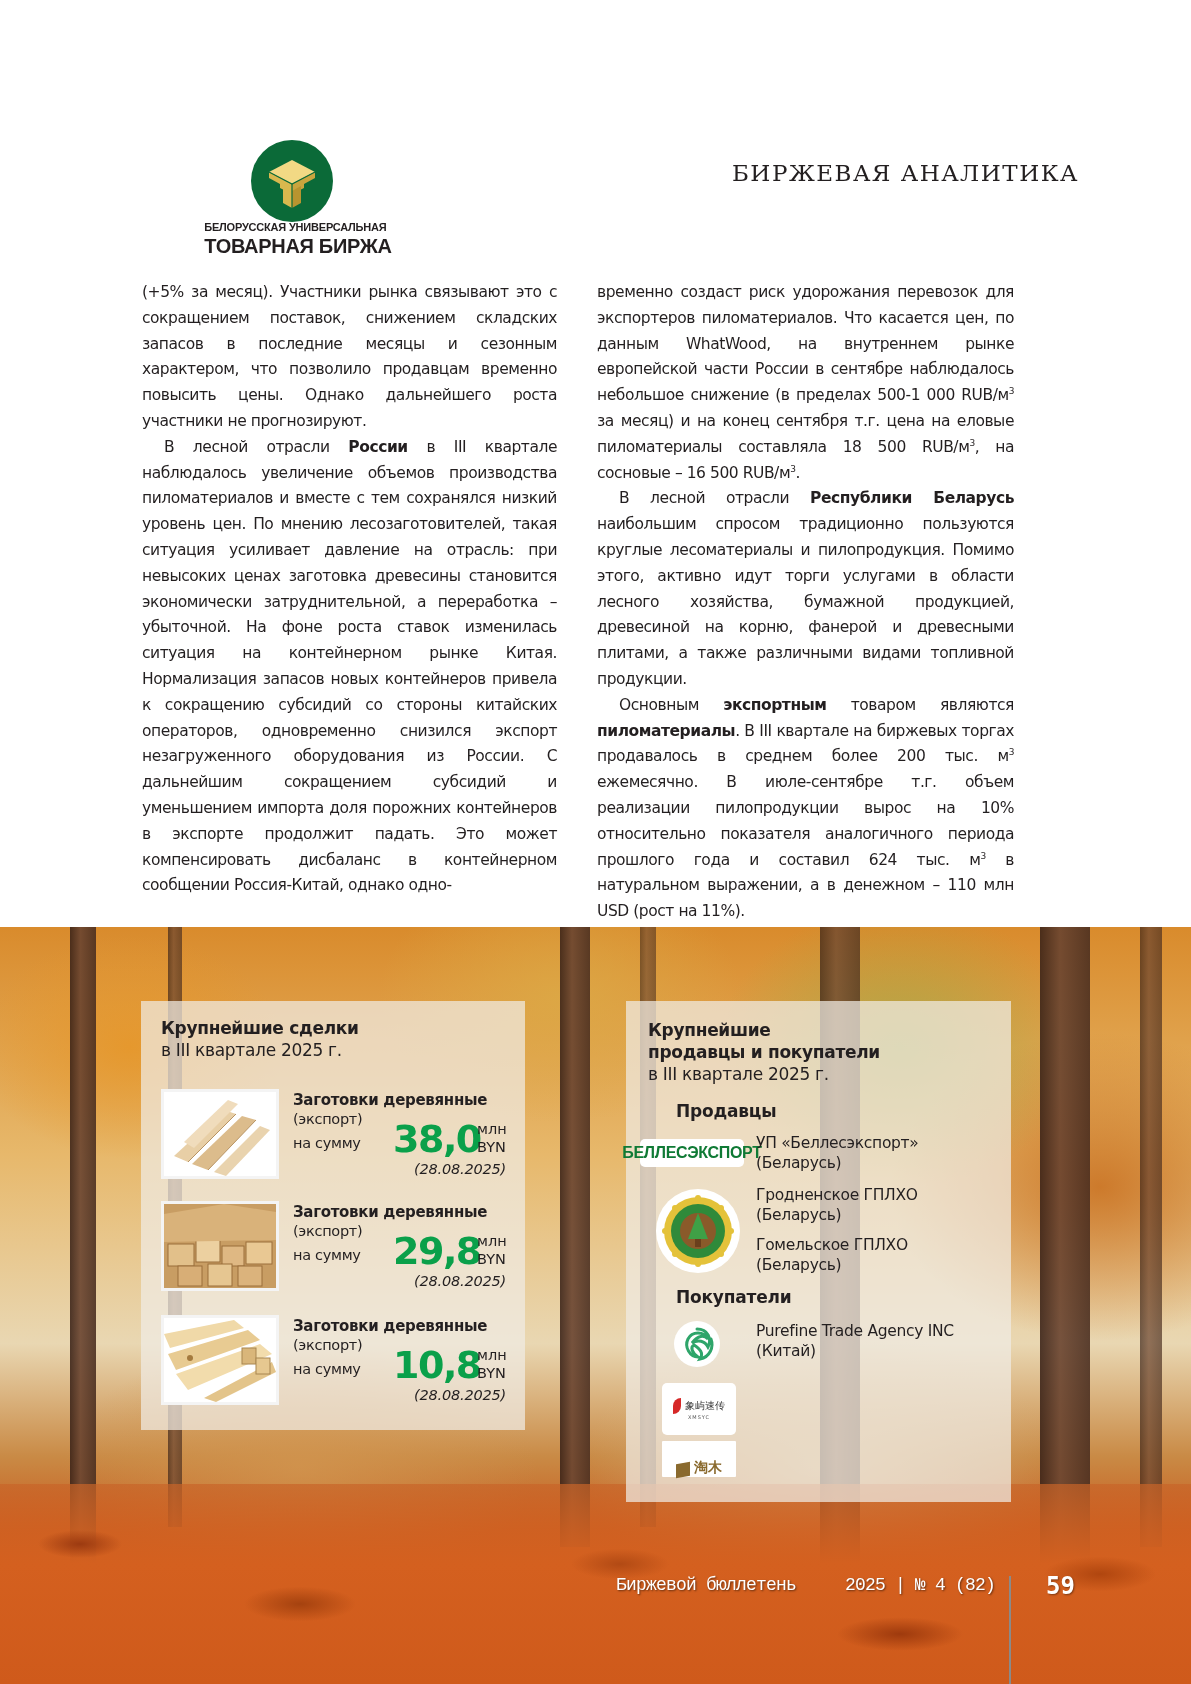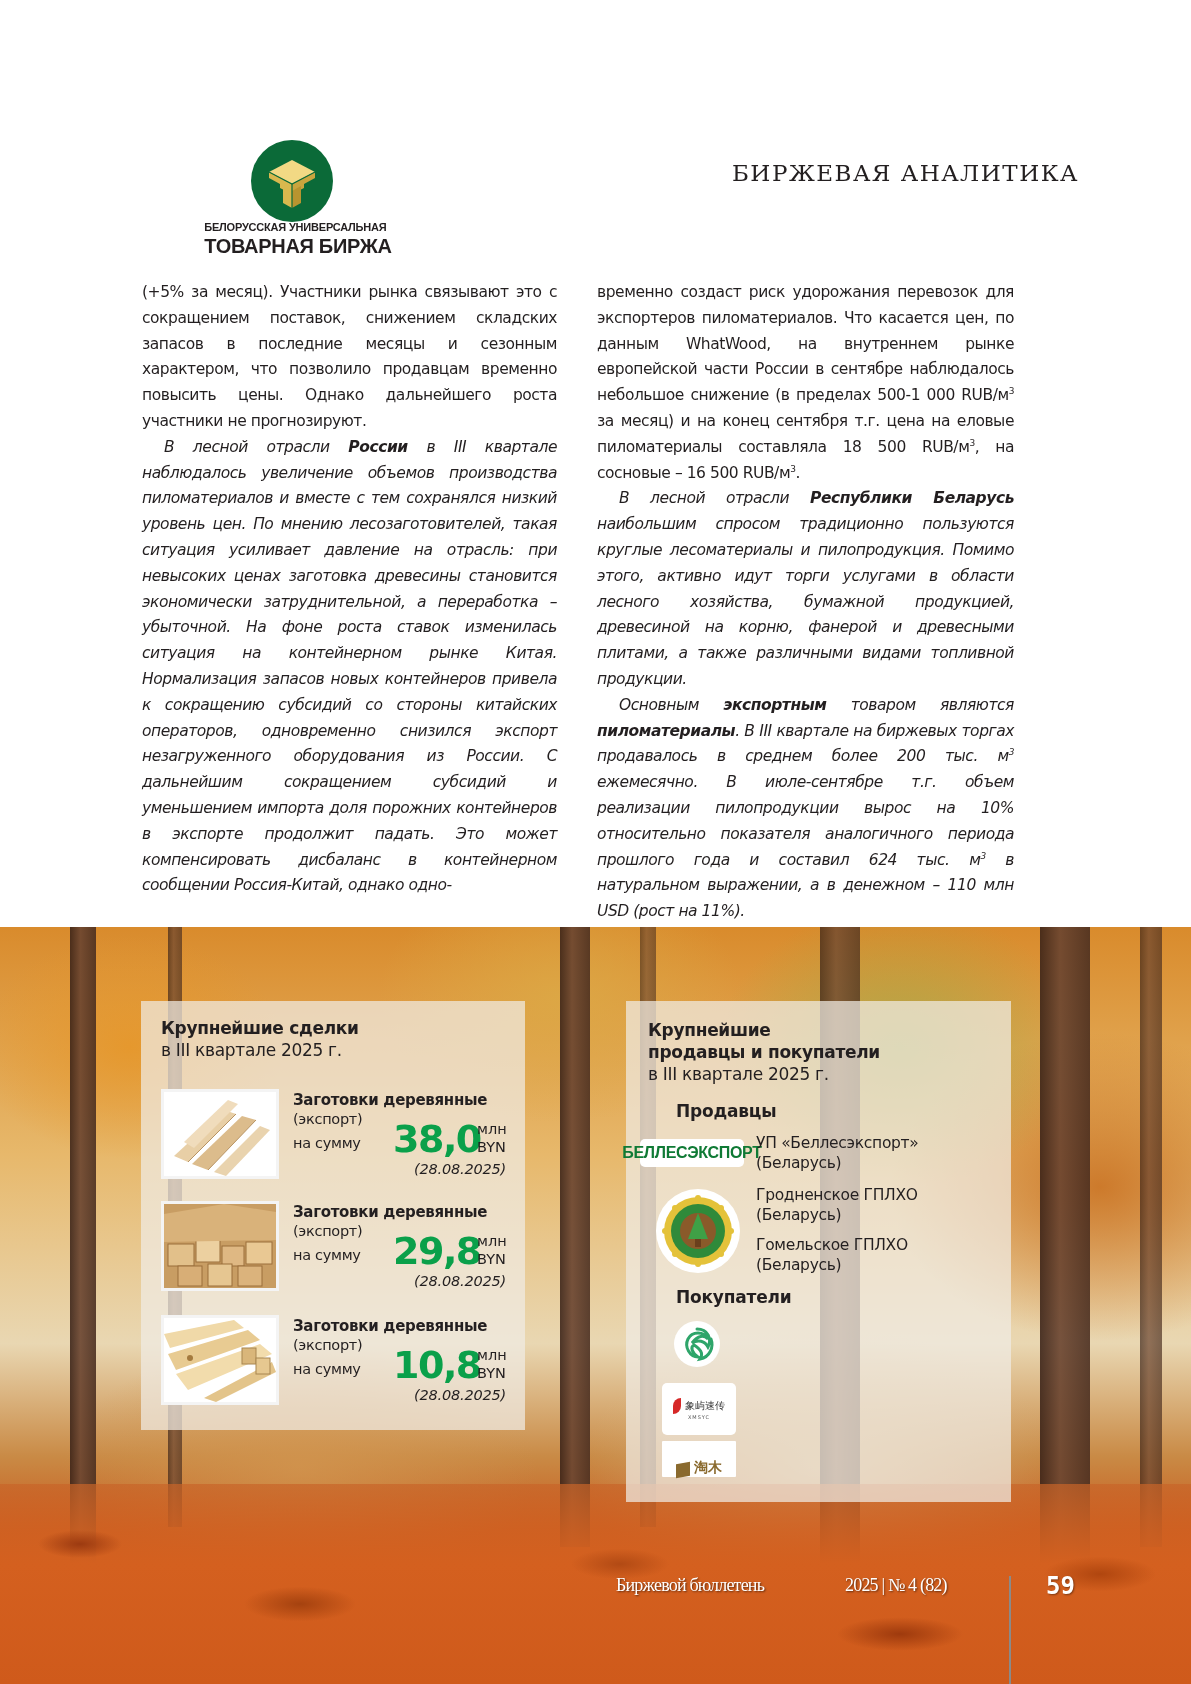--- a/index.html
+++ b/index.html
@@ -14,21 +14,21 @@
   .logo-line1 { font-family: "Liberation Sans", sans-serif; font-weight: 700; font-size: 11px; letter-spacing: -0.2px; color: #231f20; }
   .logo-line2 { font-family: "Liberation Sans", sans-serif; font-weight: 700; font-size: 20px; letter-spacing: -0.3px; color: #231f20; margin-top: 3px; }
 
   .section-title { position: absolute; right: 112px; top: 160px; font-family: "DejaVu Serif", serif; font-size: 23px; letter-spacing: 1.5px; color: #231f20; white-space: nowrap; }
 
   
   .col { position: absolute; top: 280px; width: 415px; font-family: "DejaVu Sans", sans-serif; font-size: 15.5px; line-height: 25.8px; text-align: justify; color: #231f20; letter-spacing: -0.45px; }
   .col.left { left: 142px; }
   .col.right { left: 597px; width: 417px; }
   .col p { text-indent: 0; }
-  .col p.indent { text-indent: 22px; font-style: italic; }
+  .col p.indent { text-indent: 22px; }
   .col b { font-weight: 700; }
   sup { font-size: 9px; line-height: 0; vertical-align: 6px; }
 
   
   .forest { position: absolute; left: 0; top: 927px; width: 1191px; height: 757px; overflow: hidden;
     background:
       radial-gradient(ellipse 220px 160px at 130px 120px, rgba(230,150,40,0.85), transparent 70%),
       radial-gradient(ellipse 260px 180px at 560px 70px, rgba(220,170,70,0.8), transparent 70%),
       radial-gradient(ellipse 260px 200px at 900px 120px, rgba(160,170,70,0.75), transparent 70%),
       radial-gradient(ellipse 300px 220px at 1100px 260px, rgba(200,110,30,0.85), transparent 70%),
@@ -65,21 +65,21 @@
   .deal .unit1 { position: absolute; left: 316px; top: 32px; font-size: 14.5px; line-height: 16px; }
   .deal .unit2 { position: absolute; left: 316px; top: 50px; font-size: 14.5px; line-height: 16px; }
   .deal .date { position: absolute; left: 253px; top: 72px; font-size: 14.5px; font-style: italic; letter-spacing: -0.2px; }
 
   .parties .head { position: absolute; left: 22px; top: 18px; }
   .group-label { position: absolute; left: 50px; font-size: 17px; font-weight: 700; letter-spacing: -0.2px; }
   .party { position: absolute; left: 130px; font-size: 15.5px; line-height: 20px; color: #231f20; letter-spacing: -0.3px; width: 250px; }
   .plogo { position: absolute; background: #fff; display: flex; align-items: center; justify-content: center; }
 
   
-  .footer-text { position: absolute; top: 1575px; font-family: Liberation Serif, serif; font-size: 18px; color: #ffffff; text-shadow: 1px 1px 2px rgba(0,0,0,0.55); white-space: nowrap; letter-spacing: -0.8px; }
+  .footer-text { position: absolute; top: 1575px; font-family: Liberation Mono, monospace; font-size: 18px; color: #ffffff; text-shadow: 1px 1px 2px rgba(0,0,0,0.55); white-space: nowrap; letter-spacing: -0.8px; }
   .footer-rule { position: absolute; left: 1009px; top: 1576px; width: 2px; height: 108px; background: #8a8a8a; }
   .page-num { position: absolute; left: 1046px; top: 1572px; font-family: "DejaVu Sans Mono", monospace; font-size: 24px; font-weight: 700; color: #ffffff; text-shadow: 1px 1px 2px rgba(0,0,0,0.4); }
 </style>
 </head>
 <body>
 
 <div class="logo">
   <div class="logo-mark">
     <svg width="82" height="82" viewBox="0 0 82 82">
       <polygon points="18,32 41,20 64,32 41,44" fill="#f2d984"></polygon>
@@ -237,20 +237,24 @@
     <div>(Беларусь)</div>
   </div>
 
   <div class="group-label" style="top:286px;">Покупатели</div>
 
   <div class="plogo" style="left:48px;top:320px;width:46px;height:46px;border-radius:50%;">
     <svg width="38" height="38" viewBox="0 0 38 38">
       <path d="M19 4 C30 4 34 14 30 22 C27 16 20 14 14 18 C20 10 26 10 30 14 C26 6 14 6 10 14 C6 22 12 32 20 32 C14 28 12 22 16 20 C22 24 26 28 22 34 C32 32 36 22 33 14" fill="none" stroke="#2ea56a" stroke-width="3" stroke-linecap="round"></path>
     </svg>
   </div>
+  <div class="party" style="top:320px;">
+    <div>Purefine Trade Agency INC</div>
+    <div>(Китай)</div>
+  </div>
 
   <div class="plogo" style="left:36px;top:382px;width:74px;height:52px;border-radius:5px;flex-direction:column;">
     <div style="display:flex;align-items:center;">
       <span style="display:inline-block;width:8px;height:16px;background:#d62828;border-radius:8px 0 8px 0;margin-right:4px;"></span>
       <span style="font-size:10px;color:#333;">象屿速传</span>
     </div>
     <span style="font-size:5px;color:#555;letter-spacing:1px;">XMSYC</span>
   </div>
 
   <div class="plogo" style="left:36px;top:440px;width:74px;height:36px;border-radius:1px;align-items:flex-end;">

